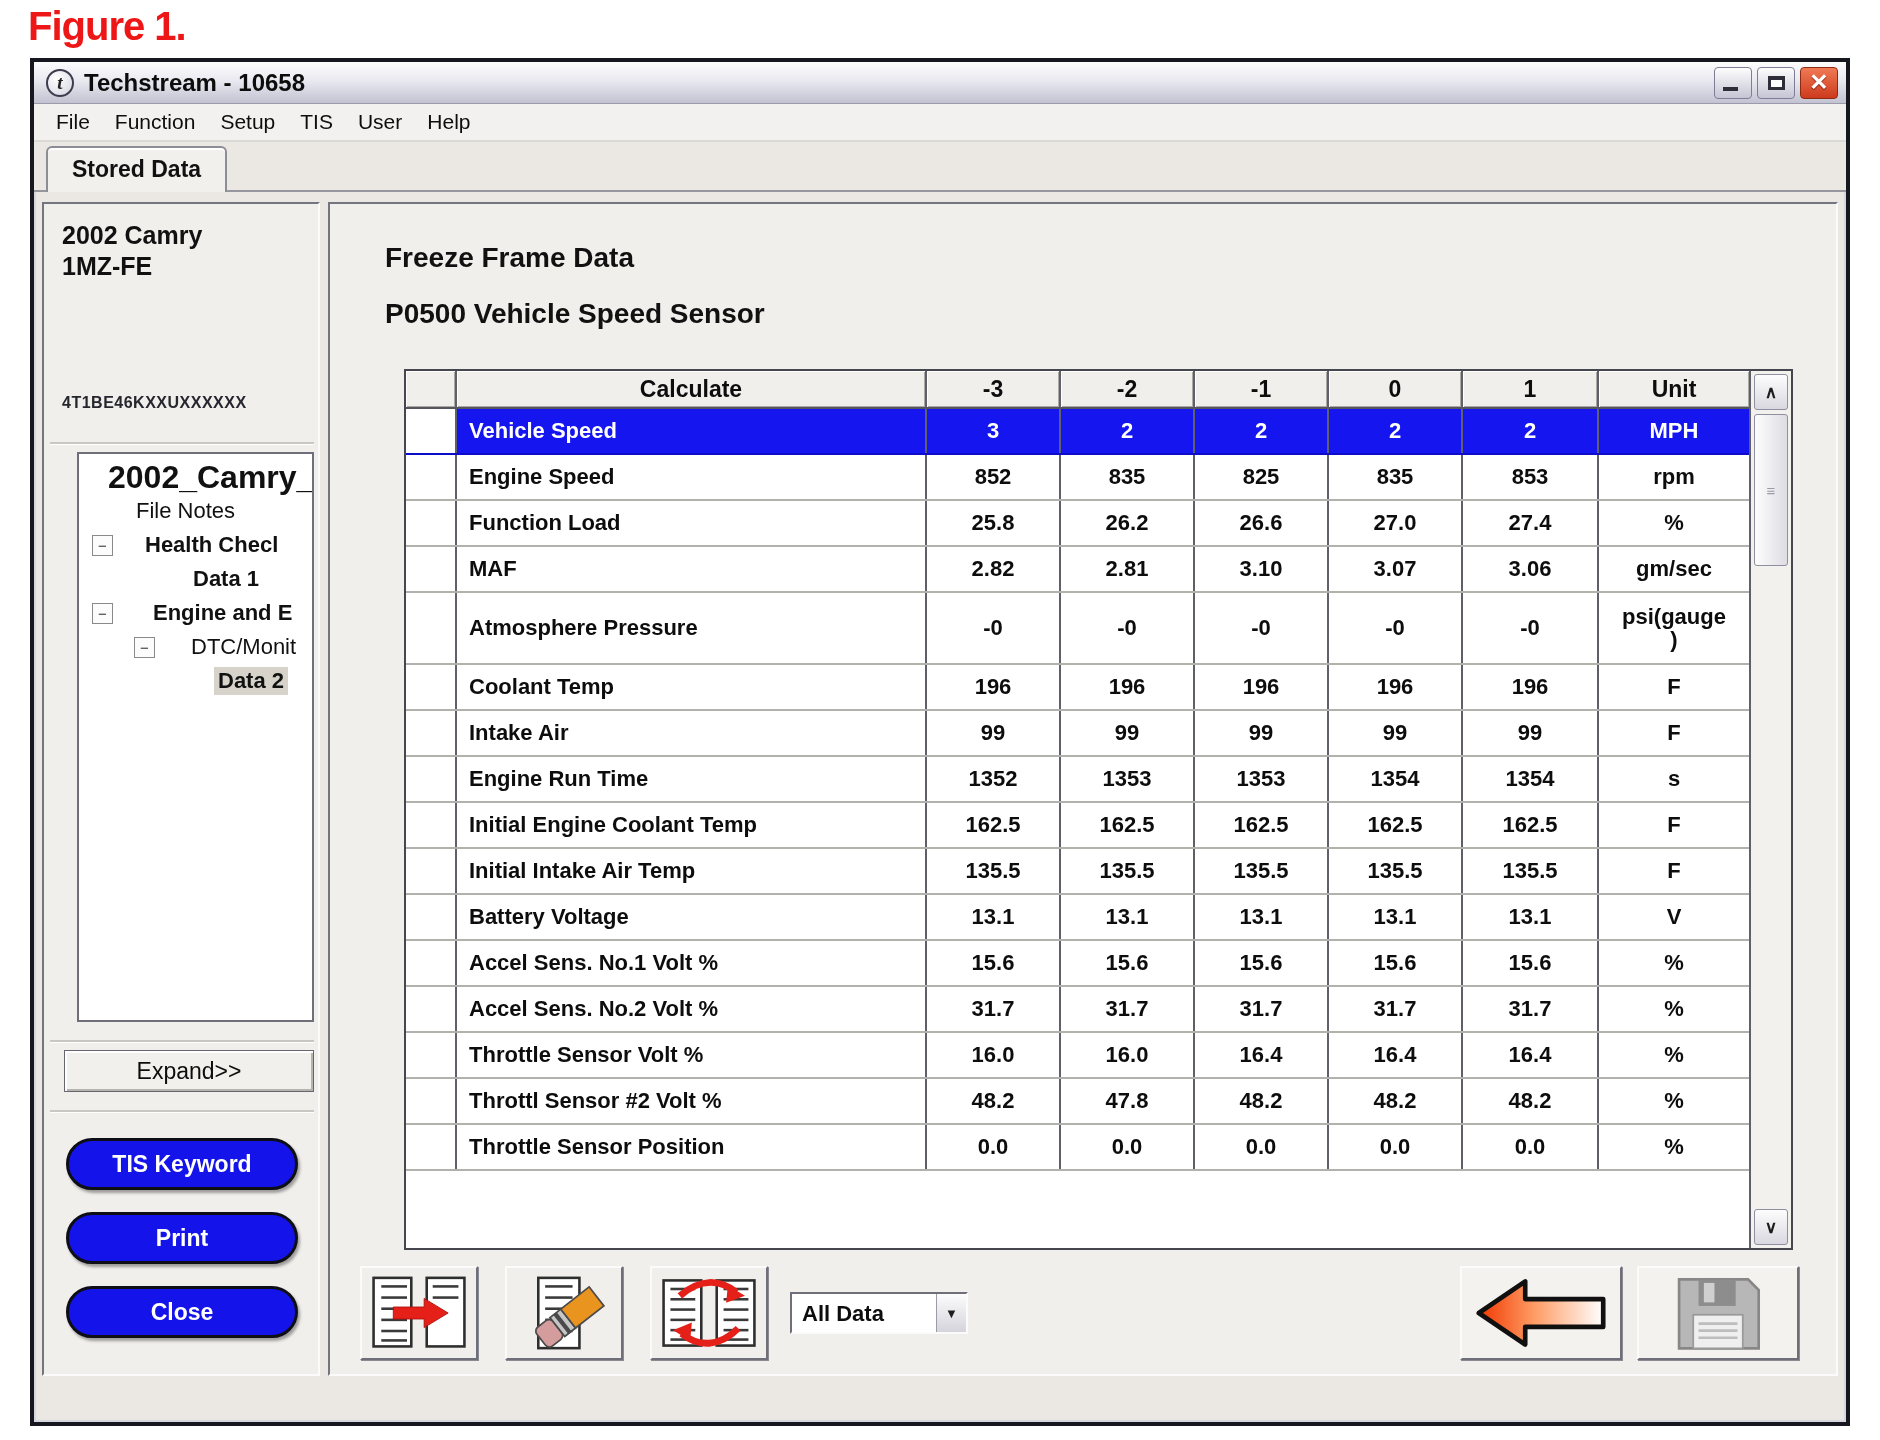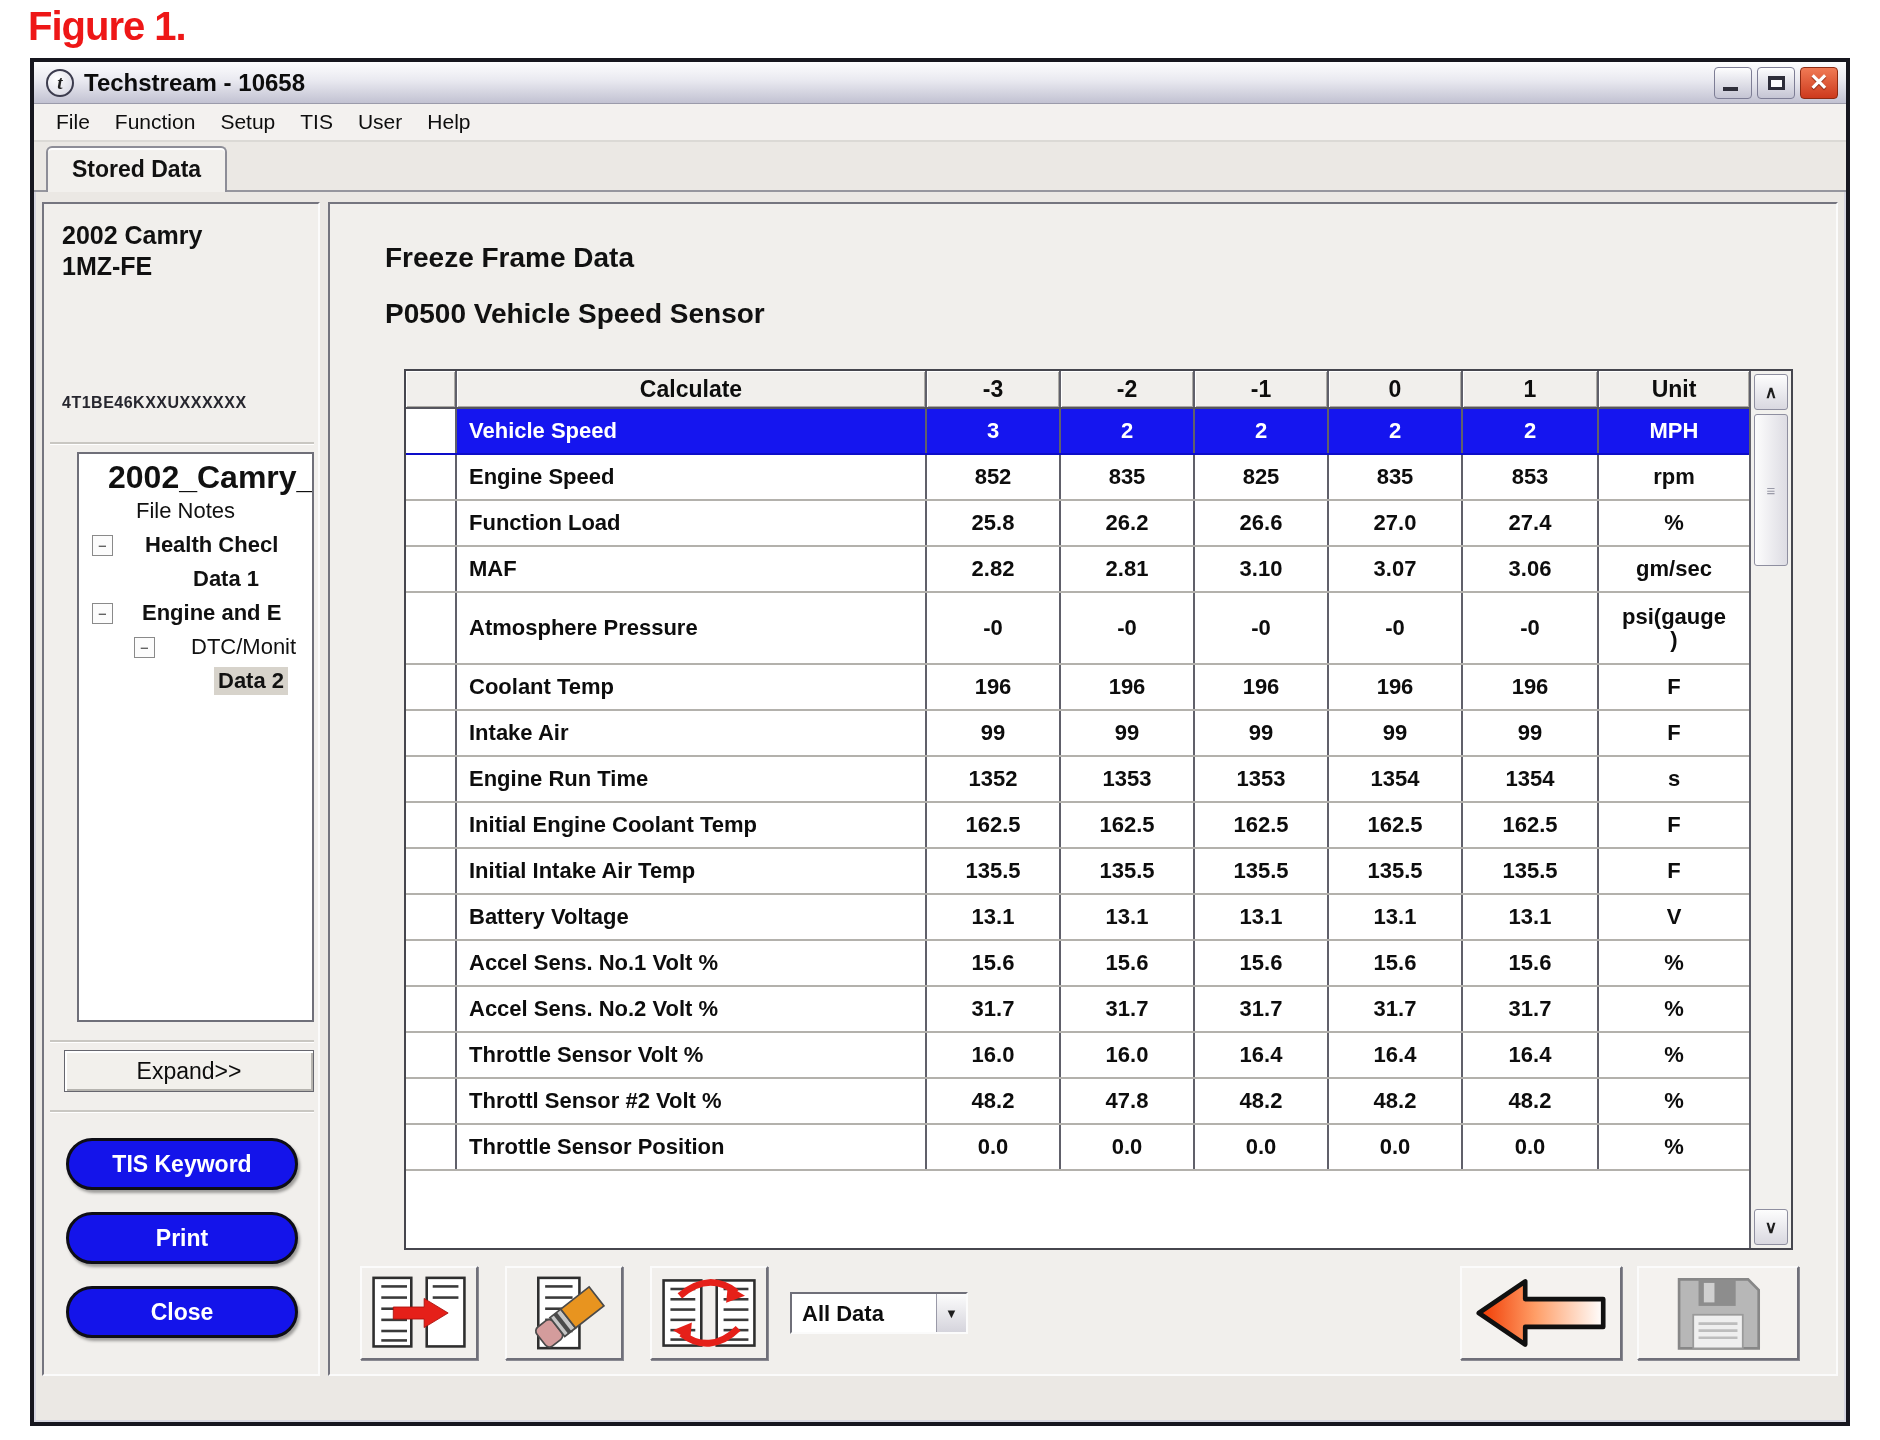--- a/index.html
+++ b/index.html
@@ -254,21 +254,21 @@
           </div>
           <div class="tree-row">
             <span class="minus-box" style="margin-left: 13px;">−</span>
             <span class="label" style="margin-left: 28px; font-weight: bold;">Health Checl</span>
           </div>
           <div class="tree-row">
             <span class="label" style="margin-left: 110px; font-weight: bold;">Data 1</span>
           </div>
           <div class="tree-row">
             <span class="minus-box" style="margin-left: 13px;">−</span>
-            <span class="label" style="margin-left: 25px; font-weight: bold;">Engine and E</span>
+            <span class="label" style="margin-left: 36px; font-weight: bold;">Engine and E</span>
           </div>
           <div class="tree-row">
             <span class="minus-box" style="margin-left: 55px;">−</span>
             <span class="label" style="margin-left: 32px;">DTC/Monit</span>
           </div>
           <div class="tree-row selected">
             <span class="label" style="margin-left: 135px; font-weight: bold;">Data 2</span>
           </div>
         </div>
       <div class="side-sep2"></div>

